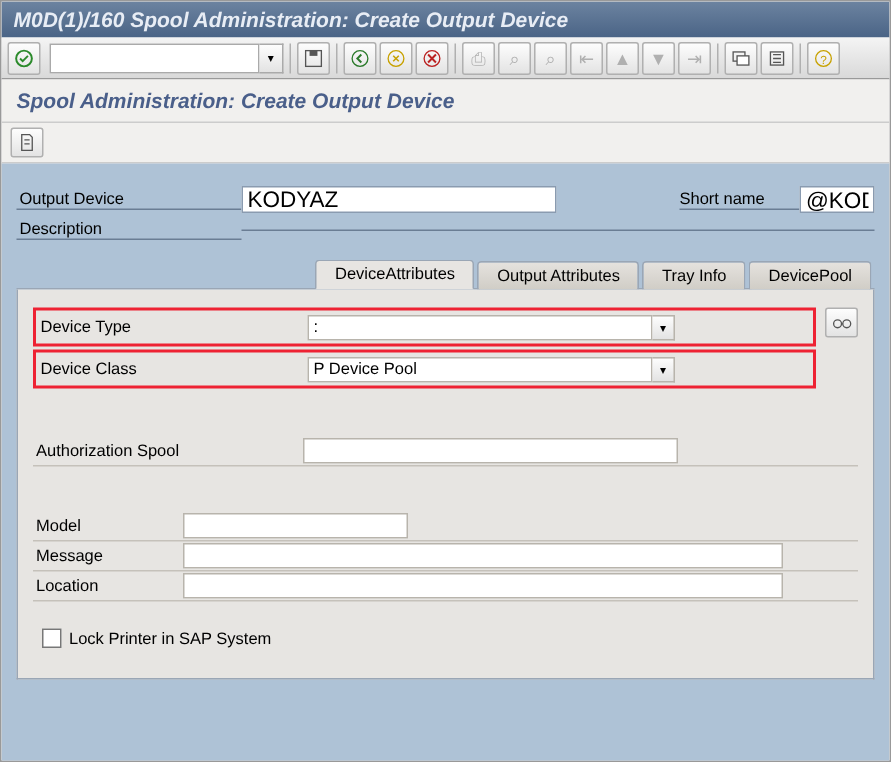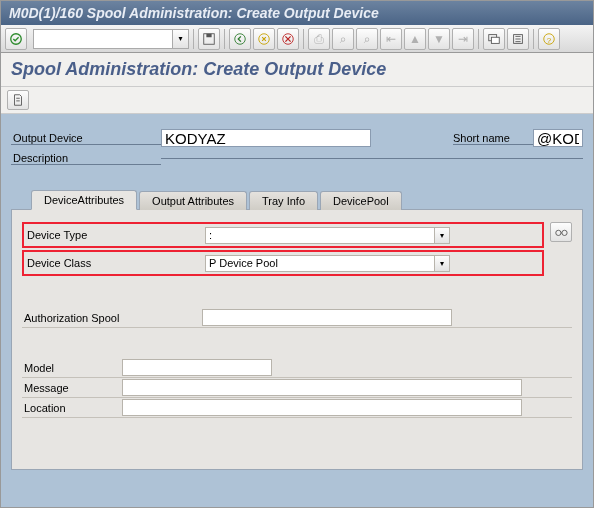--- a/index.html
+++ b/index.html
@@ -72,21 +72,21 @@
     background: linear-gradient(#fdfdfd,#e3e3e3);
     display: flex;
     align-items: center;
     justify-content: center;
     font-size: 8px;
   }
   .page-heading {
     color: #4a5f8a;
     font-style: italic;
     font-weight: bold;
-    font-size: 18px;
+    font-size: 14px;
     padding: 6px 10px;
     background: #f1f0ee;
     border-bottom: 1px solid #ccc;
   }
   .subtoolbar {
     background: #f1f0ee;
     padding: 3px 6px;
     border-bottom: 1px solid #ccc;
   }
   .content {
@@ -115,24 +115,25 @@
     border: 1px solid #8a9bb0;
     height: 18px;
     padding: 0 3px;
     font-size: 15px;
   }
   .w180 { width: 210px; }
   .w60 { width: 50px; }
   .tabstrip {
     display: flex;
     align-items: flex-end;
-    margin-top: 20px;
+    margin-top: 8px;
     border-bottom: 1px solid #9aa6b5;
     padding-left: 20px;
     height: 22px;
+    justify-content: flex-end;
   }
   .tab {
     padding: 3px 12px;
     background: linear-gradient(#e5e2de,#d0cdc6);
     border: 1px solid #9aa6b5;
     border-bottom: none;
     font-size: 11px;
     margin-right: 2px;
     border-radius: 3px 3px 0 0;
     cursor: pointer;
@@ -387,15 +388,19 @@
     </div>
     <div class="field-row">
       <div class="field-label" style="width:100px">Message</div>
       <input class="field-input" style="width: 400px;" value="">
     </div>
     <div class="field-row">
       <div class="field-label" style="width:100px">Location</div>
       <input class="field-input" style="width: 400px;" value="">
     </div>
 
+    <div class="chk-row">
+      <div class="chk"></div>
+      <span>Lock Printer in SAP System</span>
+    </div>
 
   </div>
 </div>
 
 </body></html>

